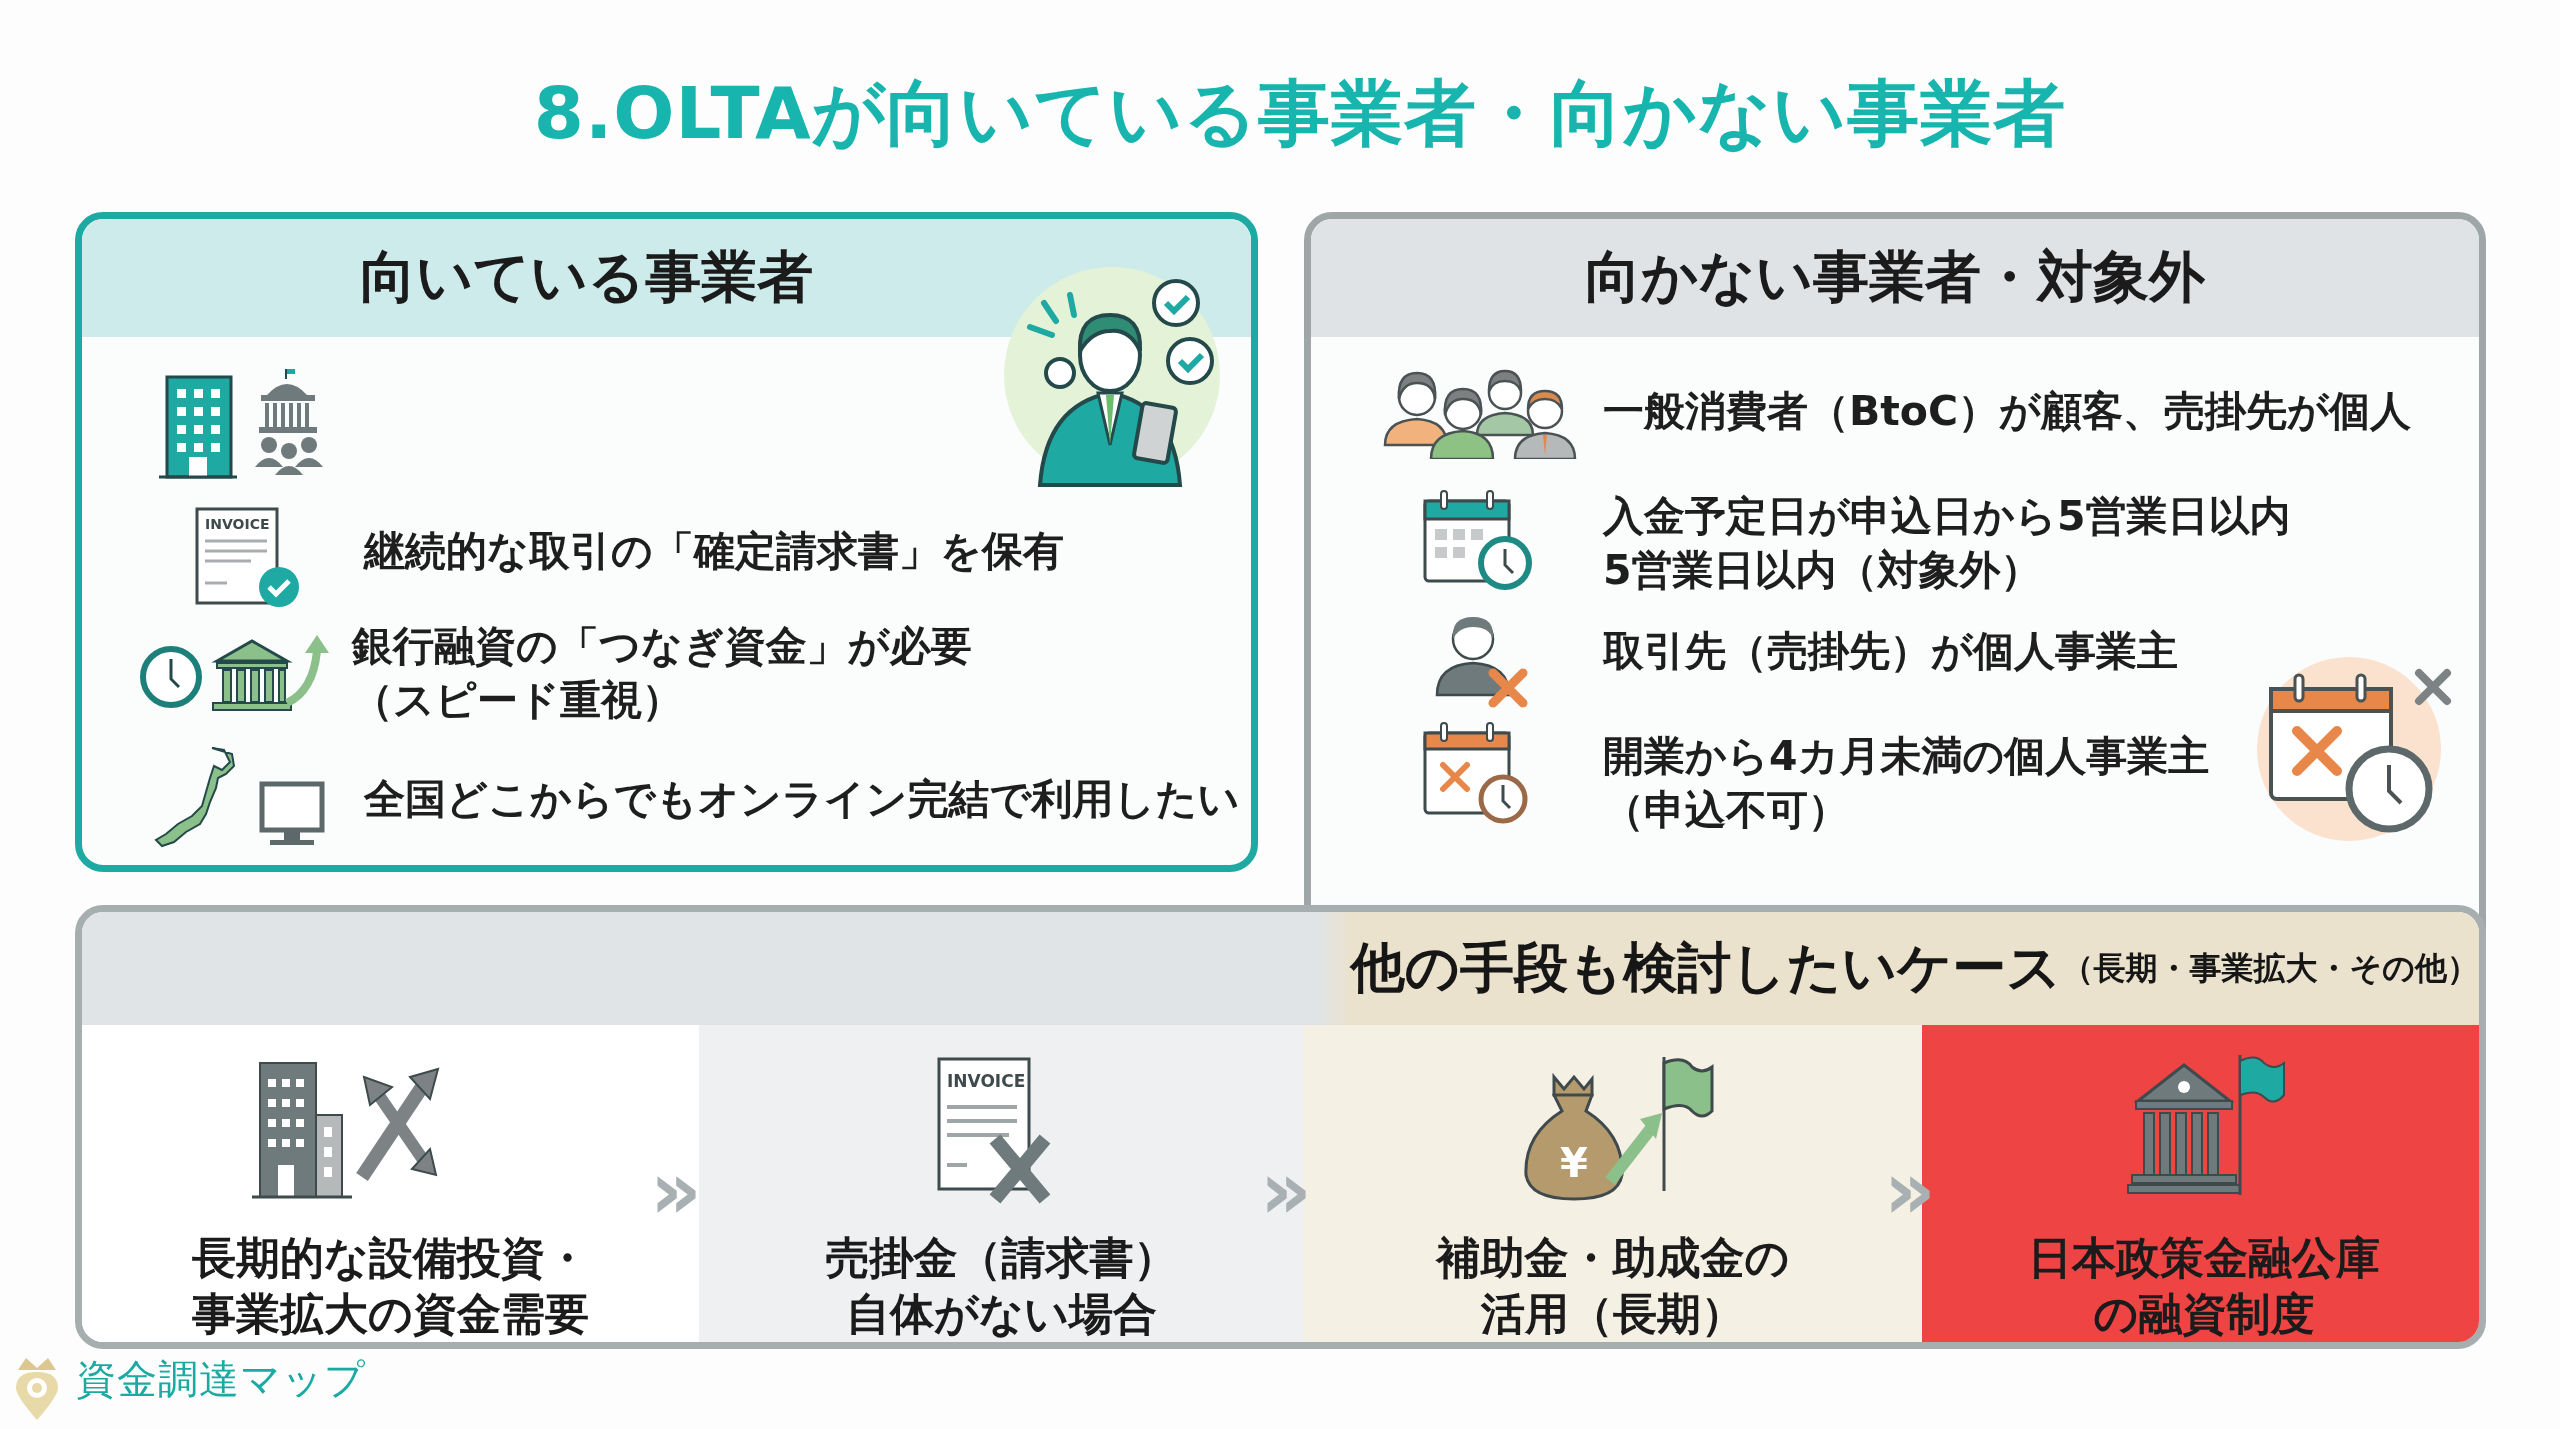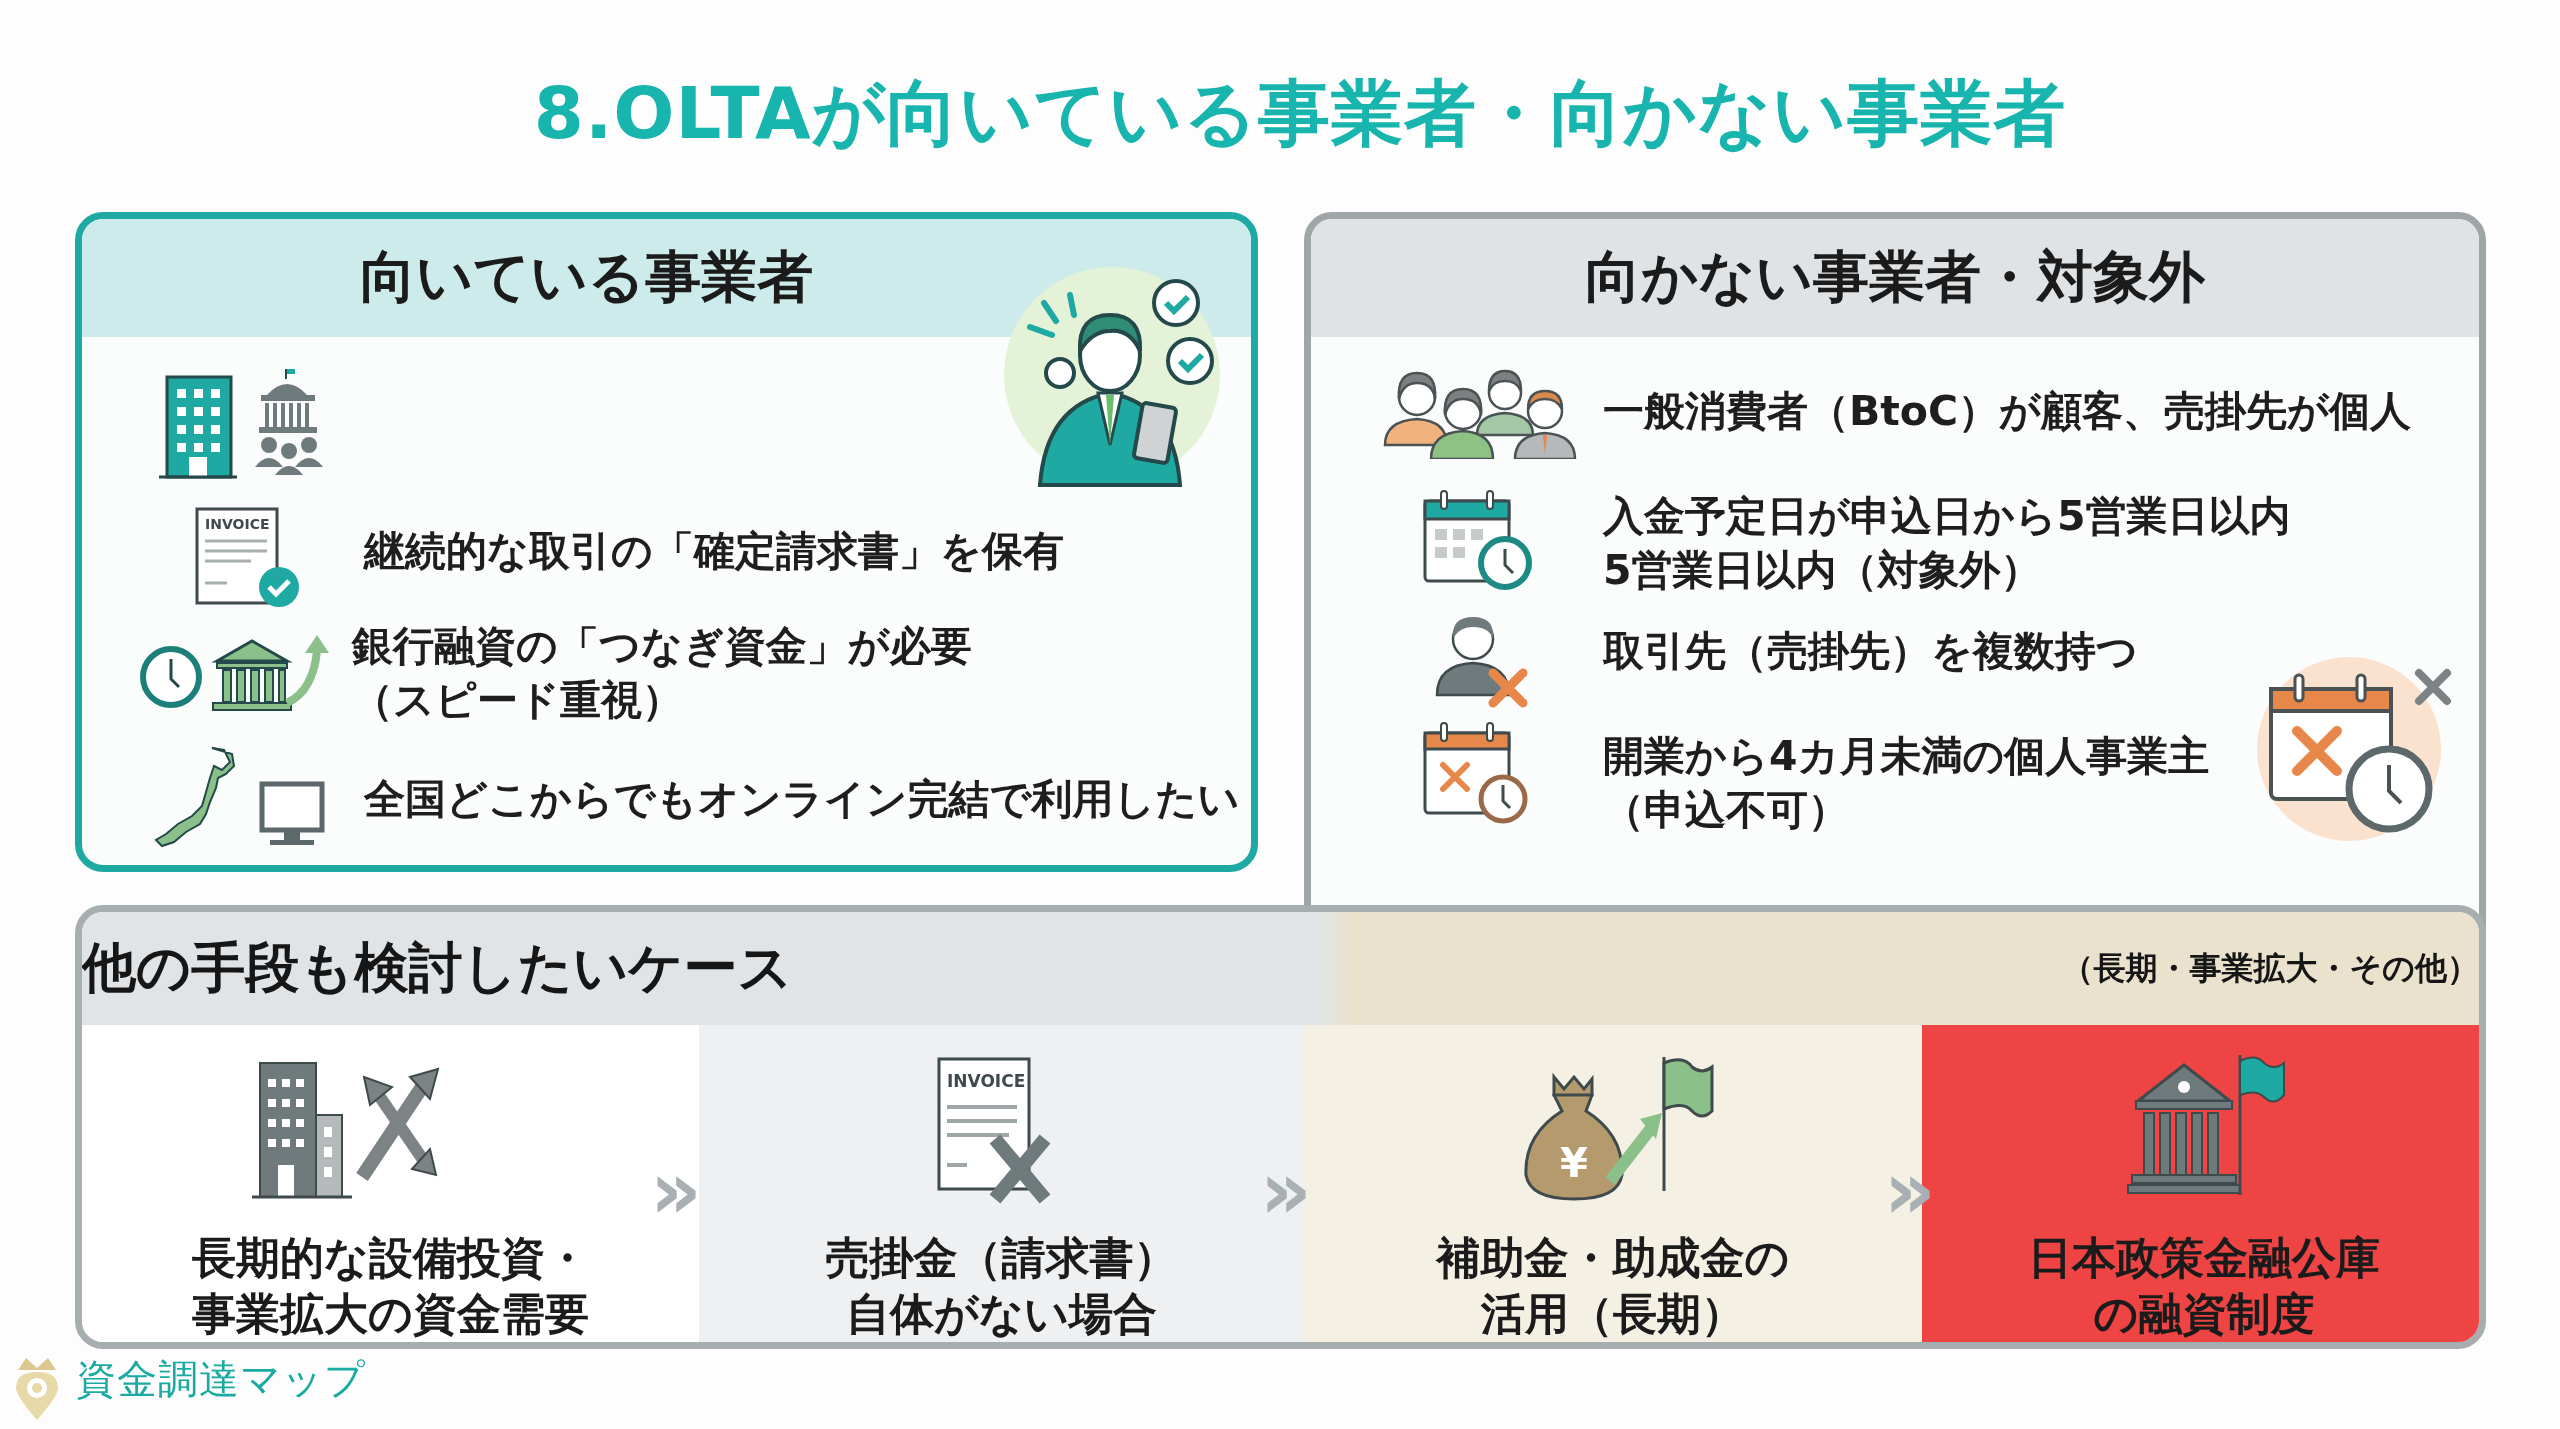--- a/index.html
+++ b/index.html
@@ -26,21 +26,21 @@
   .panel-right .panel-head { background: #e0e3e6; }
 
   .row { position: absolute; display: flex; align-items: center; }
   .row .txt { font-size: 41px; font-weight: bold; line-height: 54px; color: #1e1e1e; white-space: pre-line; }
   .icon { position: absolute; }
 
   
   .bhead {
     position: absolute; left: 0; top: 0; width: 100%; height: 113px;
     background: linear-gradient(90deg, #e0e4e7 0%, #e0e4e7 51.5%, #ebe2cd 53%, #ebe2cd 100%);
-    display: flex; align-items: center; justify-content: space-between;
+    display: flex; align-items: center; justify-content: flex-end;
     font-size: 54px; font-weight: bold; color: #161616;
   }
   .bhead .small { font-size: 32px; margin-left: 0; font-family: Liberation Serif, serif; }
   .bcol { position: absolute; top: 113px; height: 324px; }
   .bcol .lbl {
     position: absolute; left: 0; width: 100%; top: 205px; text-align: center;
     font-size: 44px; font-weight: bold; line-height: 56px; color: #1b1b1b; white-space: pre-line;
   }
   .chev { position: absolute; top: 258px; font-size: 80px; color: #a9b0b3; font-weight: bold; letter-spacing: -14px; }
 
@@ -208,21 +208,21 @@
 5営業日以内（対象外）</span>
   </div>
 
   <svg class="icon" style="left:120px; top:390px" width="110" height="100" viewBox="0 0 110 100">
     <path d="M6 86 Q6 56 42 54 Q78 56 78 86 Z" fill="#6f7a7d" stroke="#3e4a4c" stroke-width="2.5"></path>
     <circle cx="42" cy="30" r="20" fill="#fff" stroke="#3e4a4c" stroke-width="2.5"></circle>
     <path d="M22 30 Q20 8 42 8 Q64 8 62 30 Q58 18 42 18 Q28 18 22 30 Z" fill="#6f7a7d"></path>
     <path d="M62 64 L92 94 M92 64 L62 94" stroke="#e8874a" stroke-width="9" stroke-linecap="round"></path>
   </svg>
   <div class="row" style="left:292px; top:405px">
-    <span class="txt">取引先（売掛先）を複数持つ</span>
+    <span class="txt">取引先（売掛先）が個人事業主</span>
   </div>
 
   <svg class="icon" style="left:110px; top:500px" width="120" height="110" viewBox="0 0 120 110">
     <rect x="4" y="14" width="84" height="80" rx="4" fill="#fff" stroke="#3e4a4c" stroke-width="3"></rect>
     <rect x="4" y="14" width="84" height="16" fill="#e8874a" stroke="#3e4a4c" stroke-width="3"></rect>
     <rect x="20" y="4" width="6" height="18" rx="3" fill="#fff" stroke="#3e4a4c" stroke-width="2"></rect>
     <rect x="66" y="4" width="6" height="18" rx="3" fill="#fff" stroke="#3e4a4c" stroke-width="2"></rect>
     <path d="M22 46 L46 70 M46 46 L22 70" stroke="#e8874a" stroke-width="6" stroke-linecap="round"></path>
     <circle cx="82" cy="80" r="22" fill="#fff" stroke="#9a6a48" stroke-width="5"></circle>
     <path d="M82 66 v16 l7 7" stroke="#3e4a4c" stroke-width="3" fill="none"></path>

